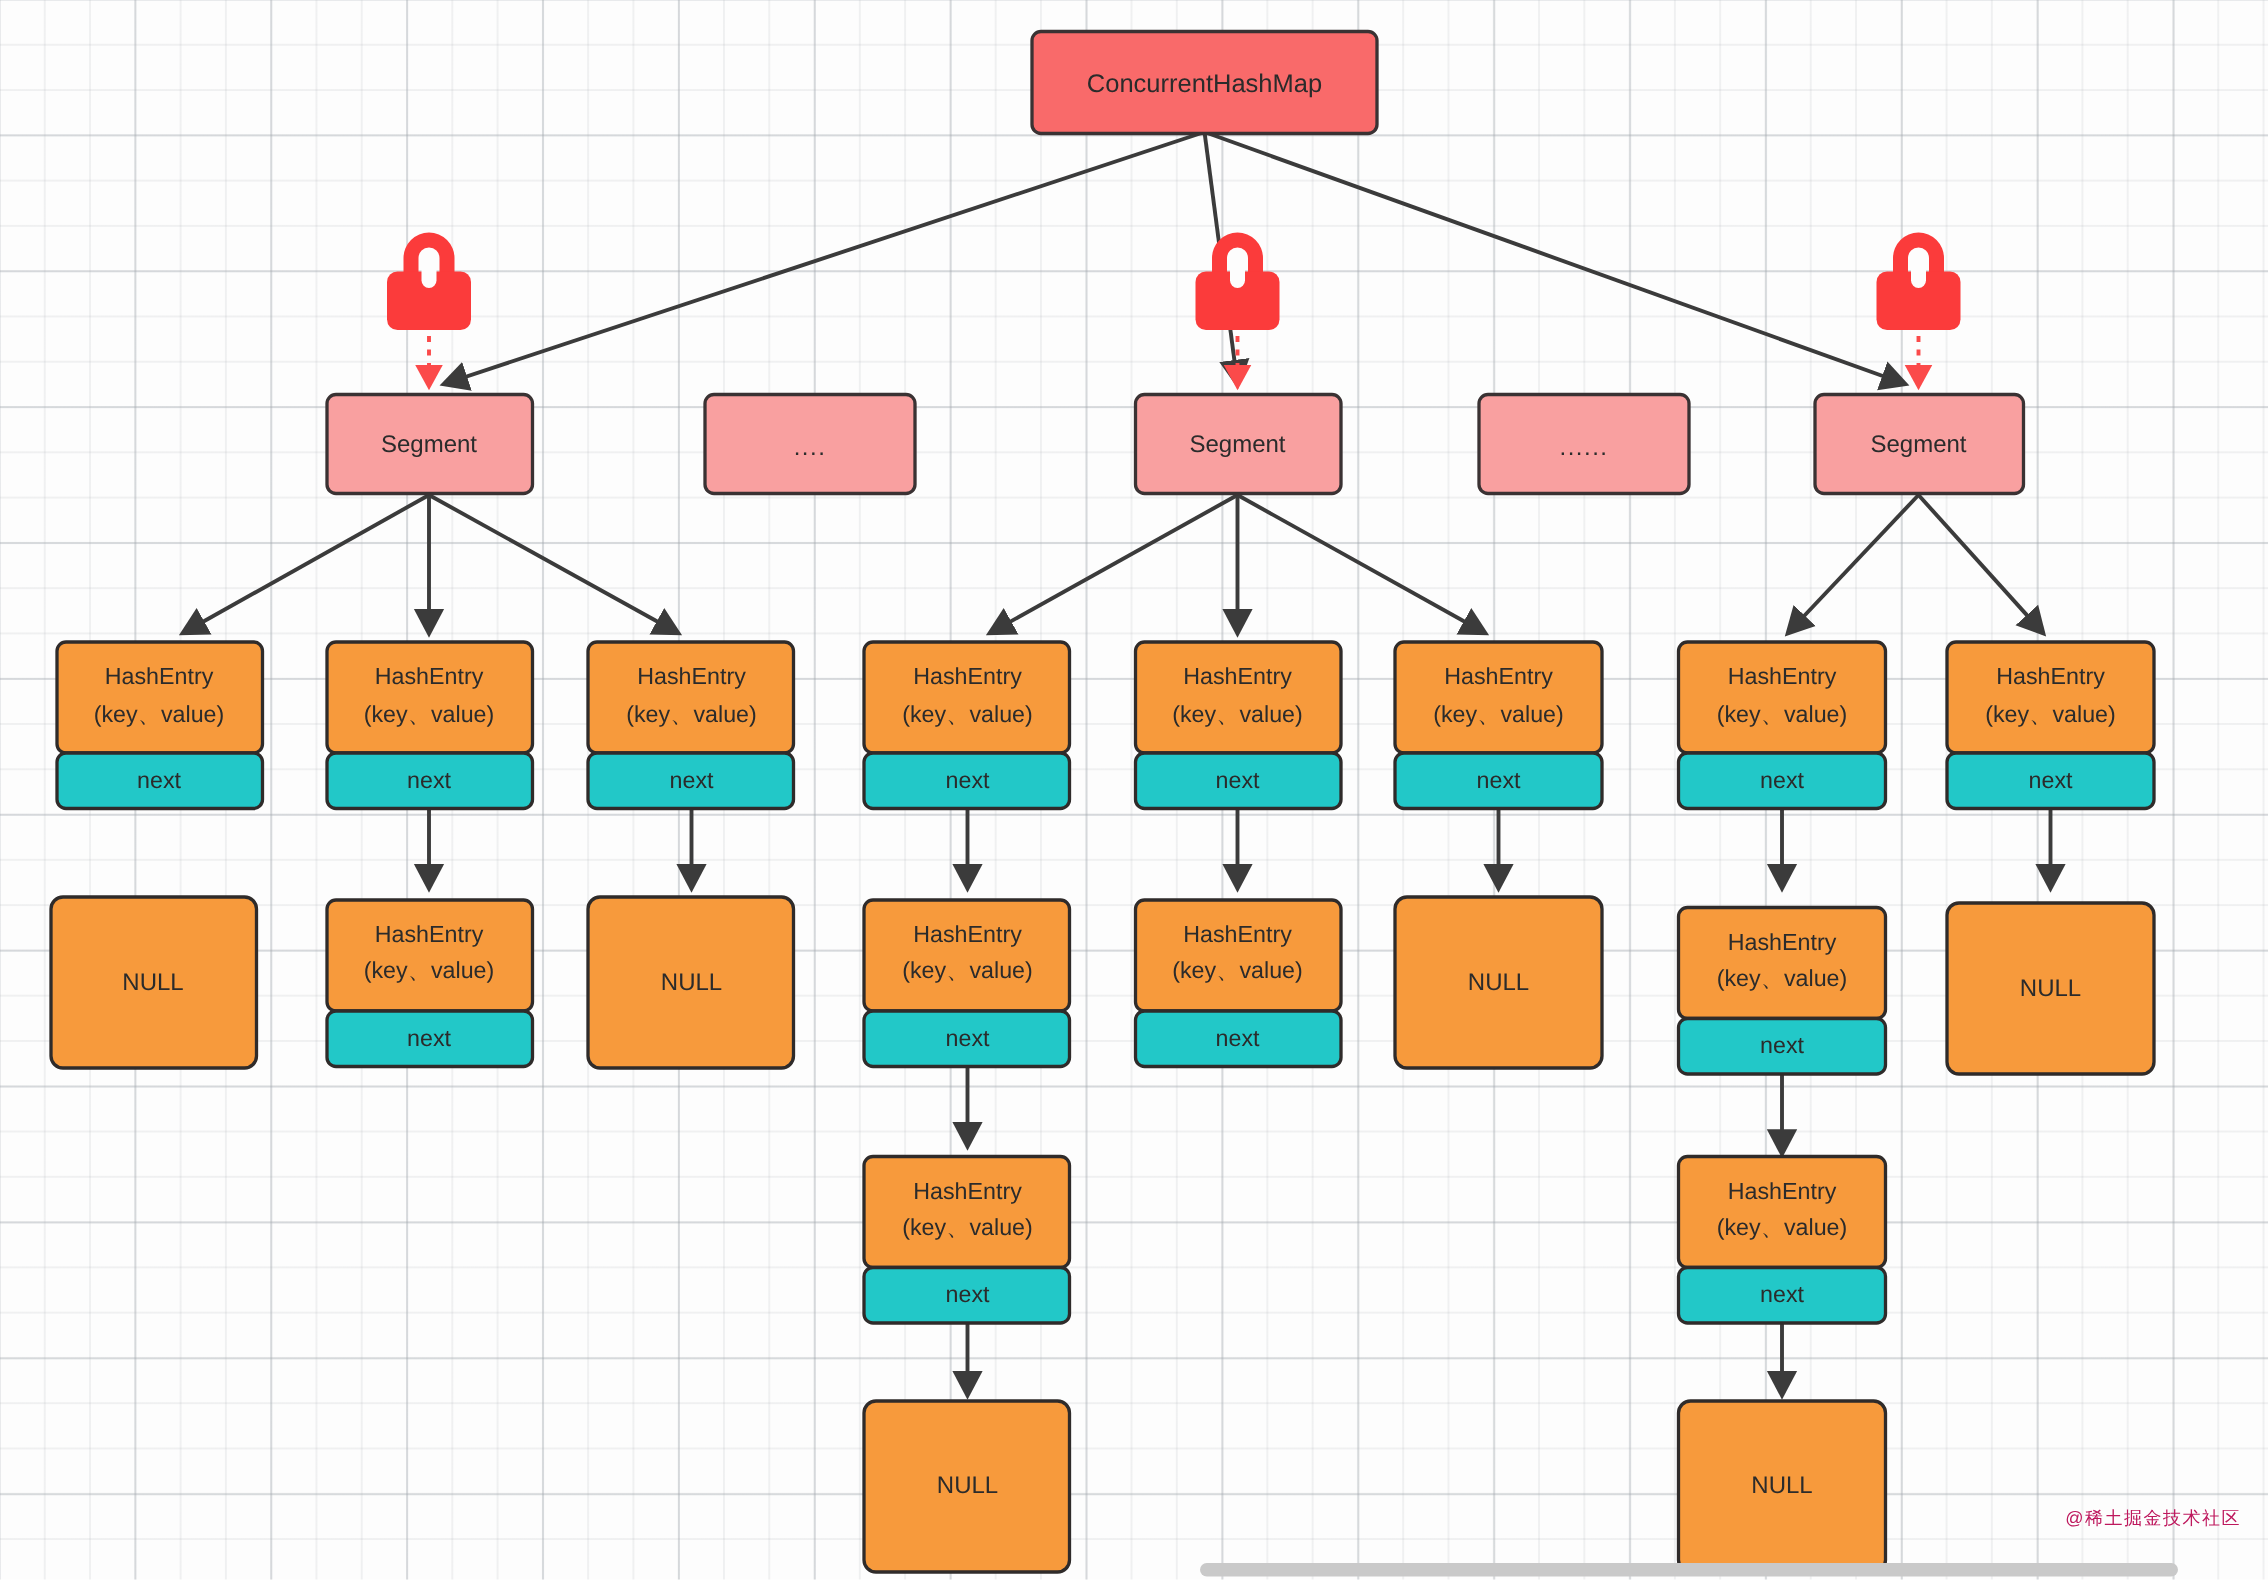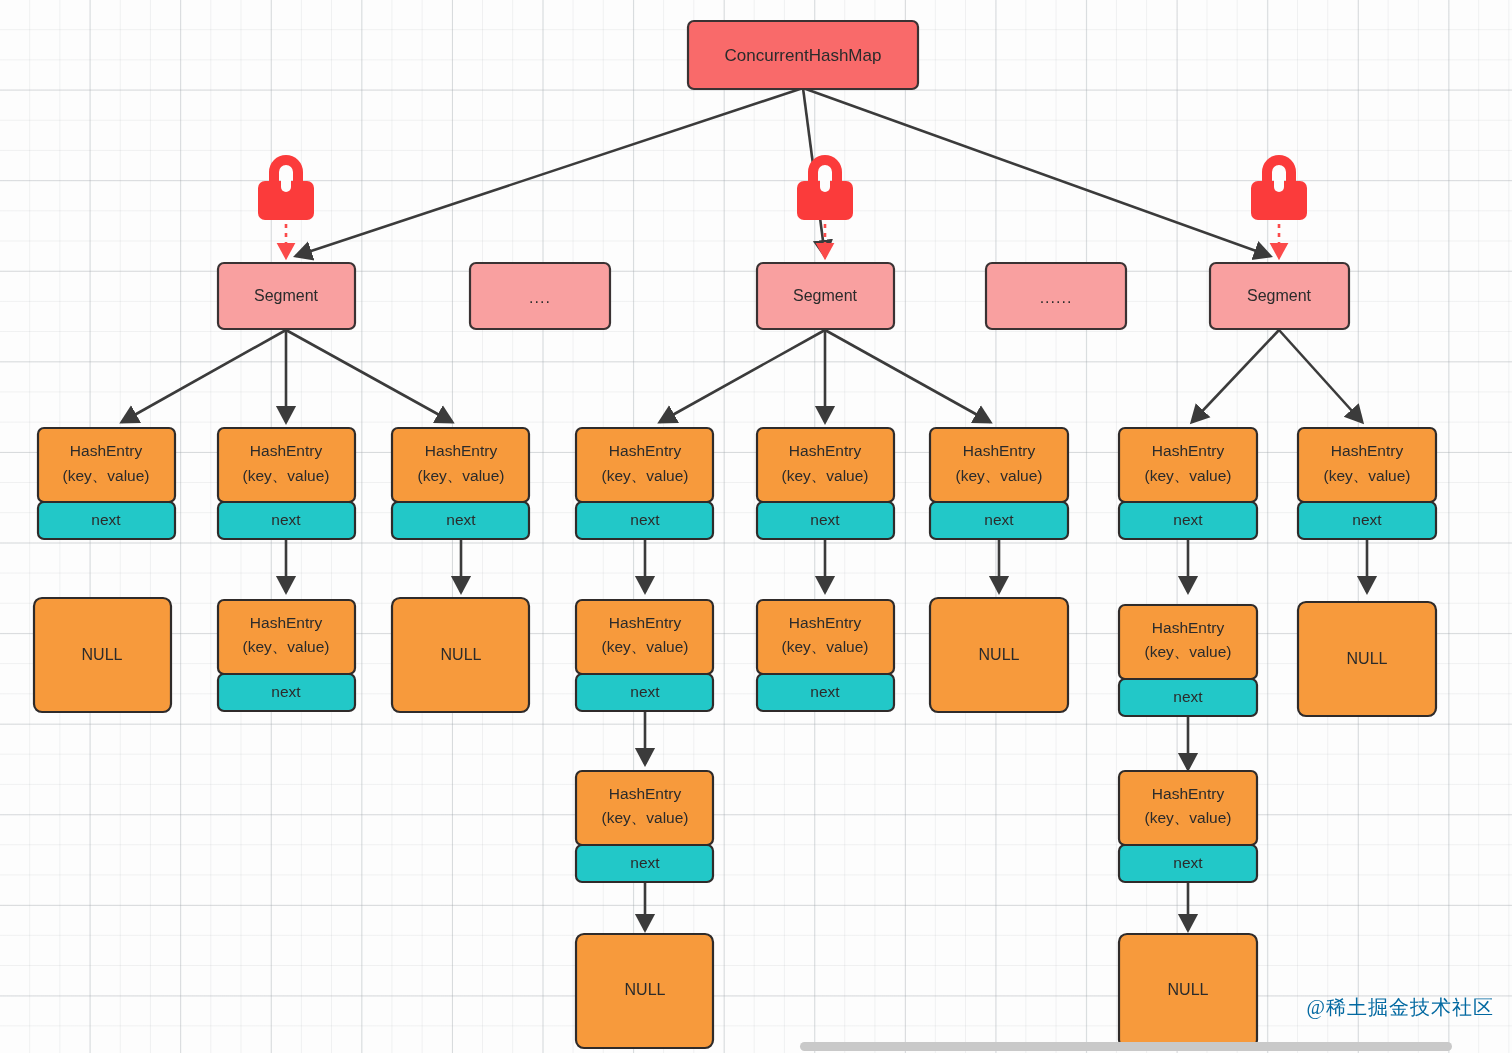--- a/index.html
+++ b/index.html
@@ -39,22 +39,22 @@
   .box-root{fill:#f96a6a;stroke:#3a3233;stroke-width:2.2;}
   .box-seg{fill:#f9a0a0;stroke:#3a3233;stroke-width:2.2;}
   .box-he-top{fill:#f79a3c;stroke:#2f2b2a;stroke-width:2.2;}
   .box-he-next{fill:#22c8c8;stroke:#2f2b2a;stroke-width:2.2;}
   .box-null{fill:#f79a3c;stroke:#2f2b2a;stroke-width:2.2;}
   .edge{stroke:#3b3b3b;stroke-width:2.6;fill:none;}
   .edge-lock{stroke:#fb4a4a;stroke-width:2.6;fill:none;stroke-dasharray:4 5;}
   .lock-shape{fill:#fb3b3b;}
   .watermark{
     position:absolute;right:18px;bottom:32px;
-    color:#0369a1;font-size:20px;
-    font-family:Liberation Serif, serif;
+    color:#be185d;font-size:12px;
+    font-family:Liberation Sans, sans-serif;
     letter-spacing:1px;user-select:none;
   }
   #hscroll{
     position:absolute;left:800px;bottom:2px;width:652px;height:9px;
     background:#c9c9c9;border-radius:5px;
   }
 </style>
 </head>
 <body>
 

